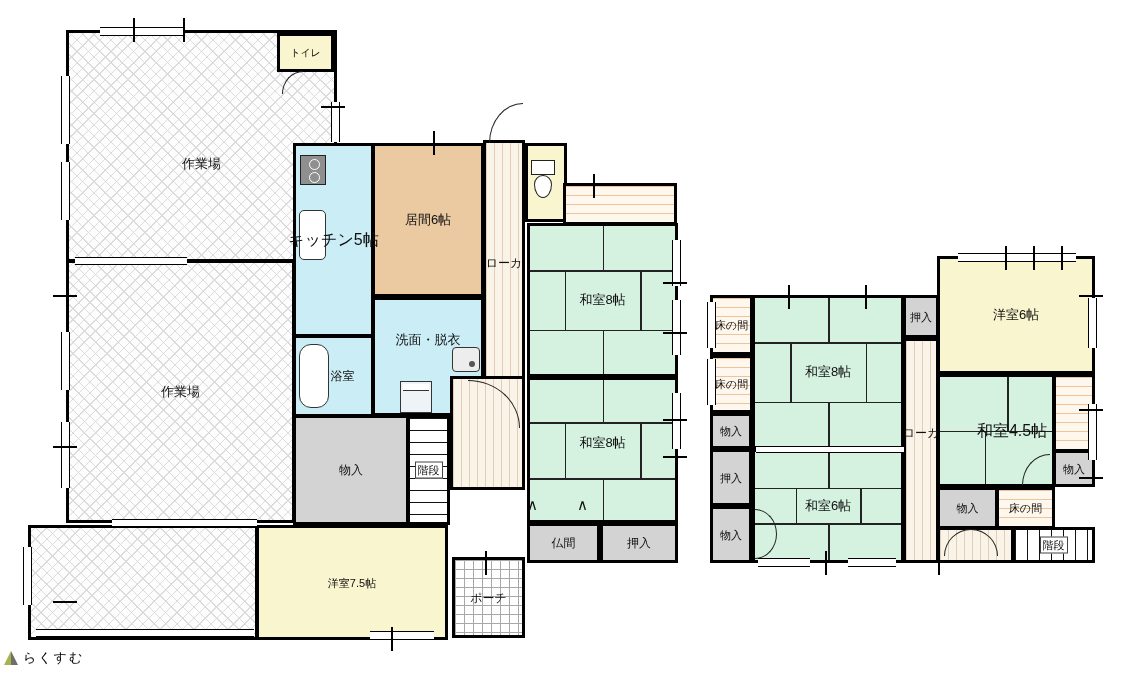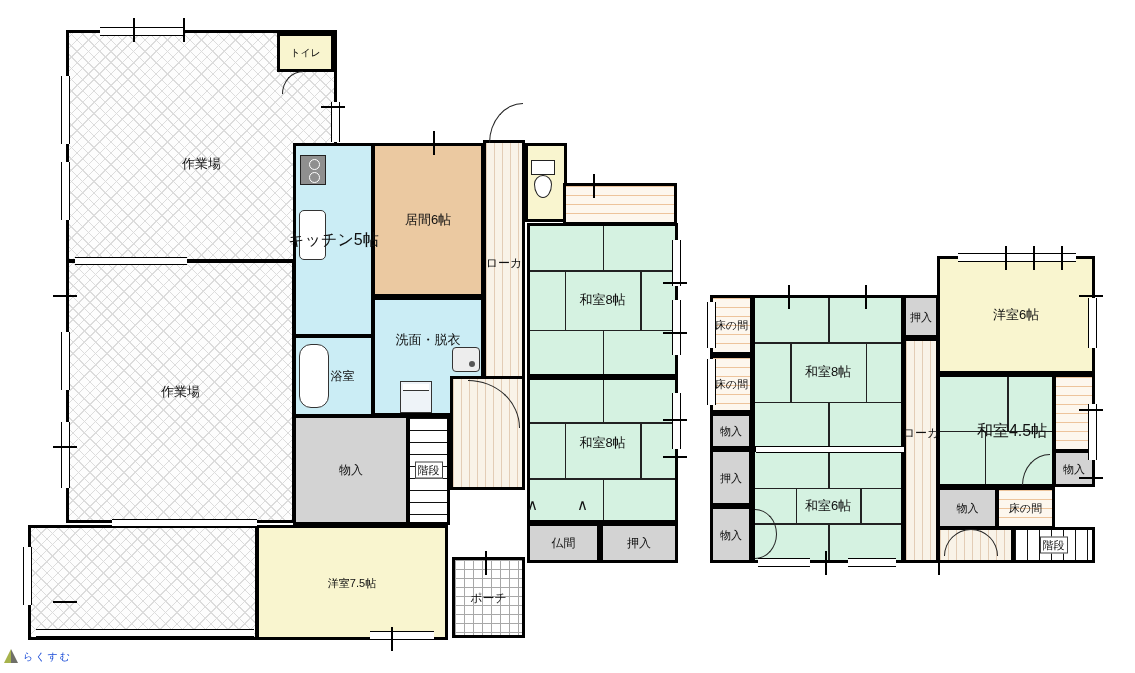--- a/index.html
+++ b/index.html
@@ -44,21 +44,21 @@
   .icon-ksink{background:#fff;border:1.5px solid #333;border-radius:5px;}
   .icon-tub{background:#fff;border:1.5px solid #333;border-radius:12px;}
   .icon-basin{background:#ededed;border:1.5px solid #333;border-radius:4px;}
   .icon-basin::after{content:"";position:absolute;right:4px;bottom:4px;width:6px;height:6px;background:#555;border-radius:50%;}
   .icon-washer{background:#eef3f8;border:1.5px solid #333;}
   .icon-washer::before{content:"";position:absolute;left:2px;top:2px;right:2px;height:6px;border-bottom:1.5px solid #333;background:#fff;}
   .icon-toilet::before{content:"";position:absolute;left:2px;top:0;width:22px;height:13px;background:#fff;border:1.5px solid #222;}
   .icon-toilet::after{content:"";position:absolute;left:5px;top:15px;width:16px;height:21px;background:#fff;border:1.5px solid #222;border-radius:50% 50% 50% 50%/40% 40% 60% 60%;}
   
   #logo{position:absolute;left:3px;top:649px;display:flex;align-items:center;gap:4px;z-index:9;}
-  #logo span{font-size:10px;color:#1d4ed8;letter-spacing:2px;}
+  #logo span{font-size:13px;color:#000000;letter-spacing:2px;}
 </style>
 </head>
 <body>
 
 <div id="plan">
   <div id="logo">
     <svg width="16" height="15" viewBox="0 0 16 15">
       <polygon points="8,0 1,14 8,14" fill="#a7b34c"></polygon>
       <polygon points="8,0 15,14 8,14" fill="#6f6f68"></polygon>
     </svg>

